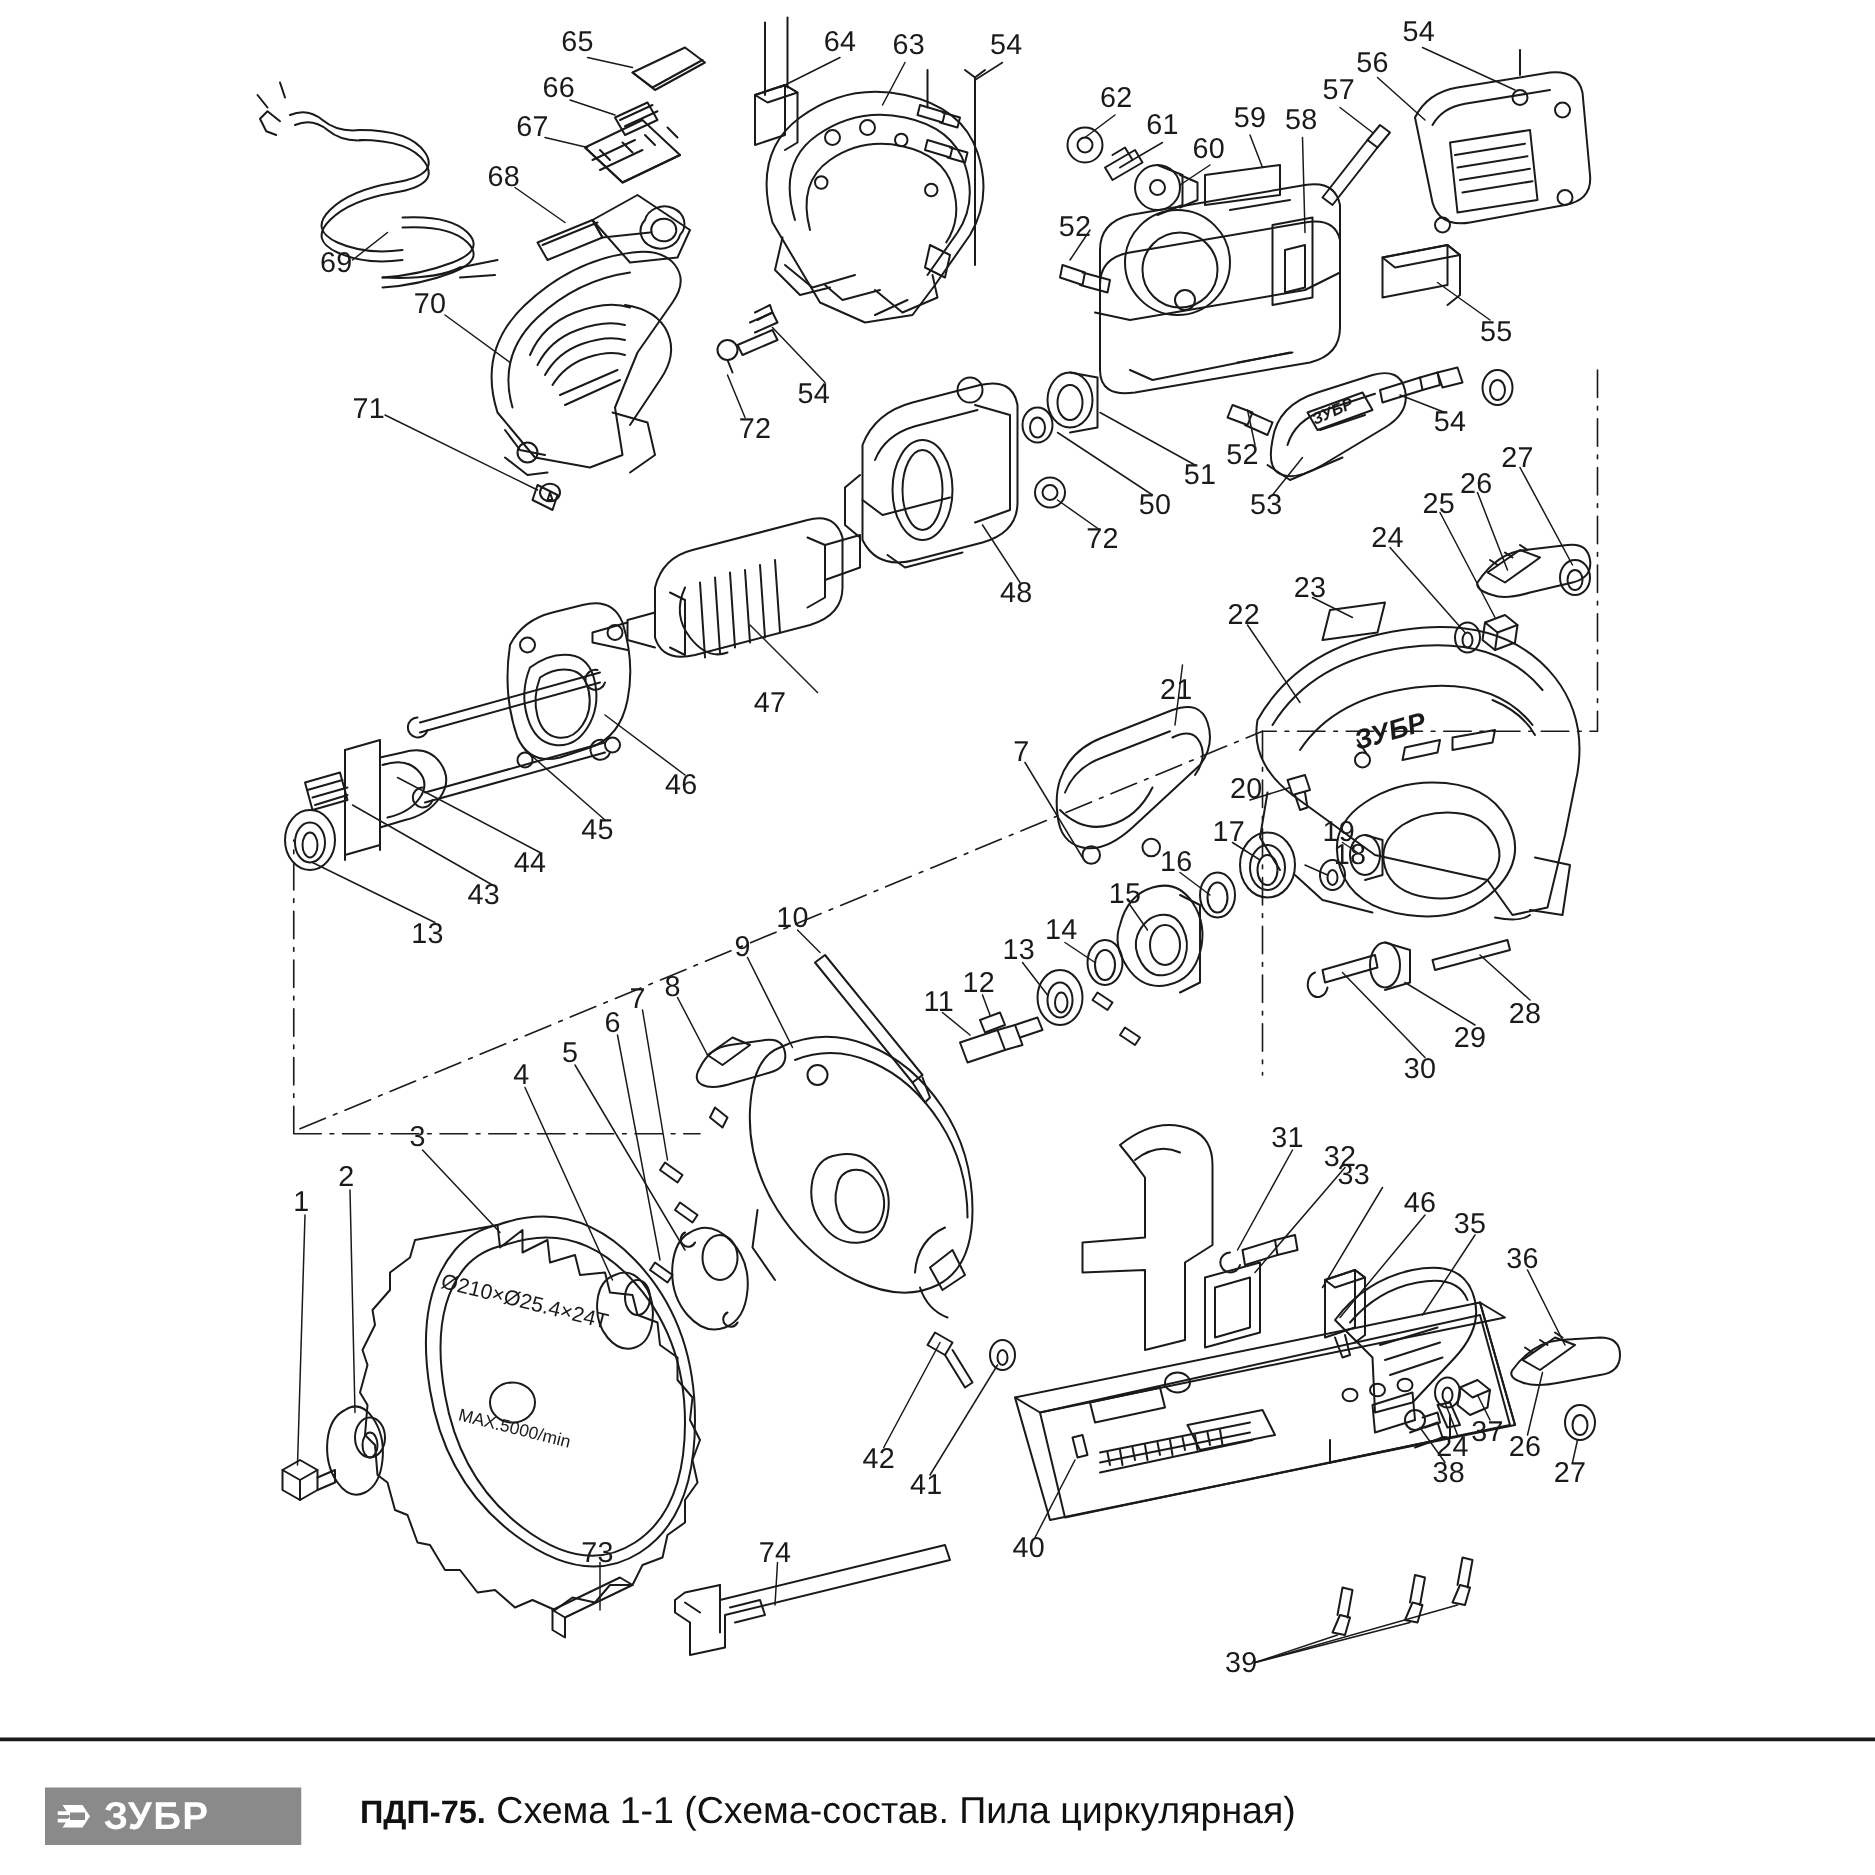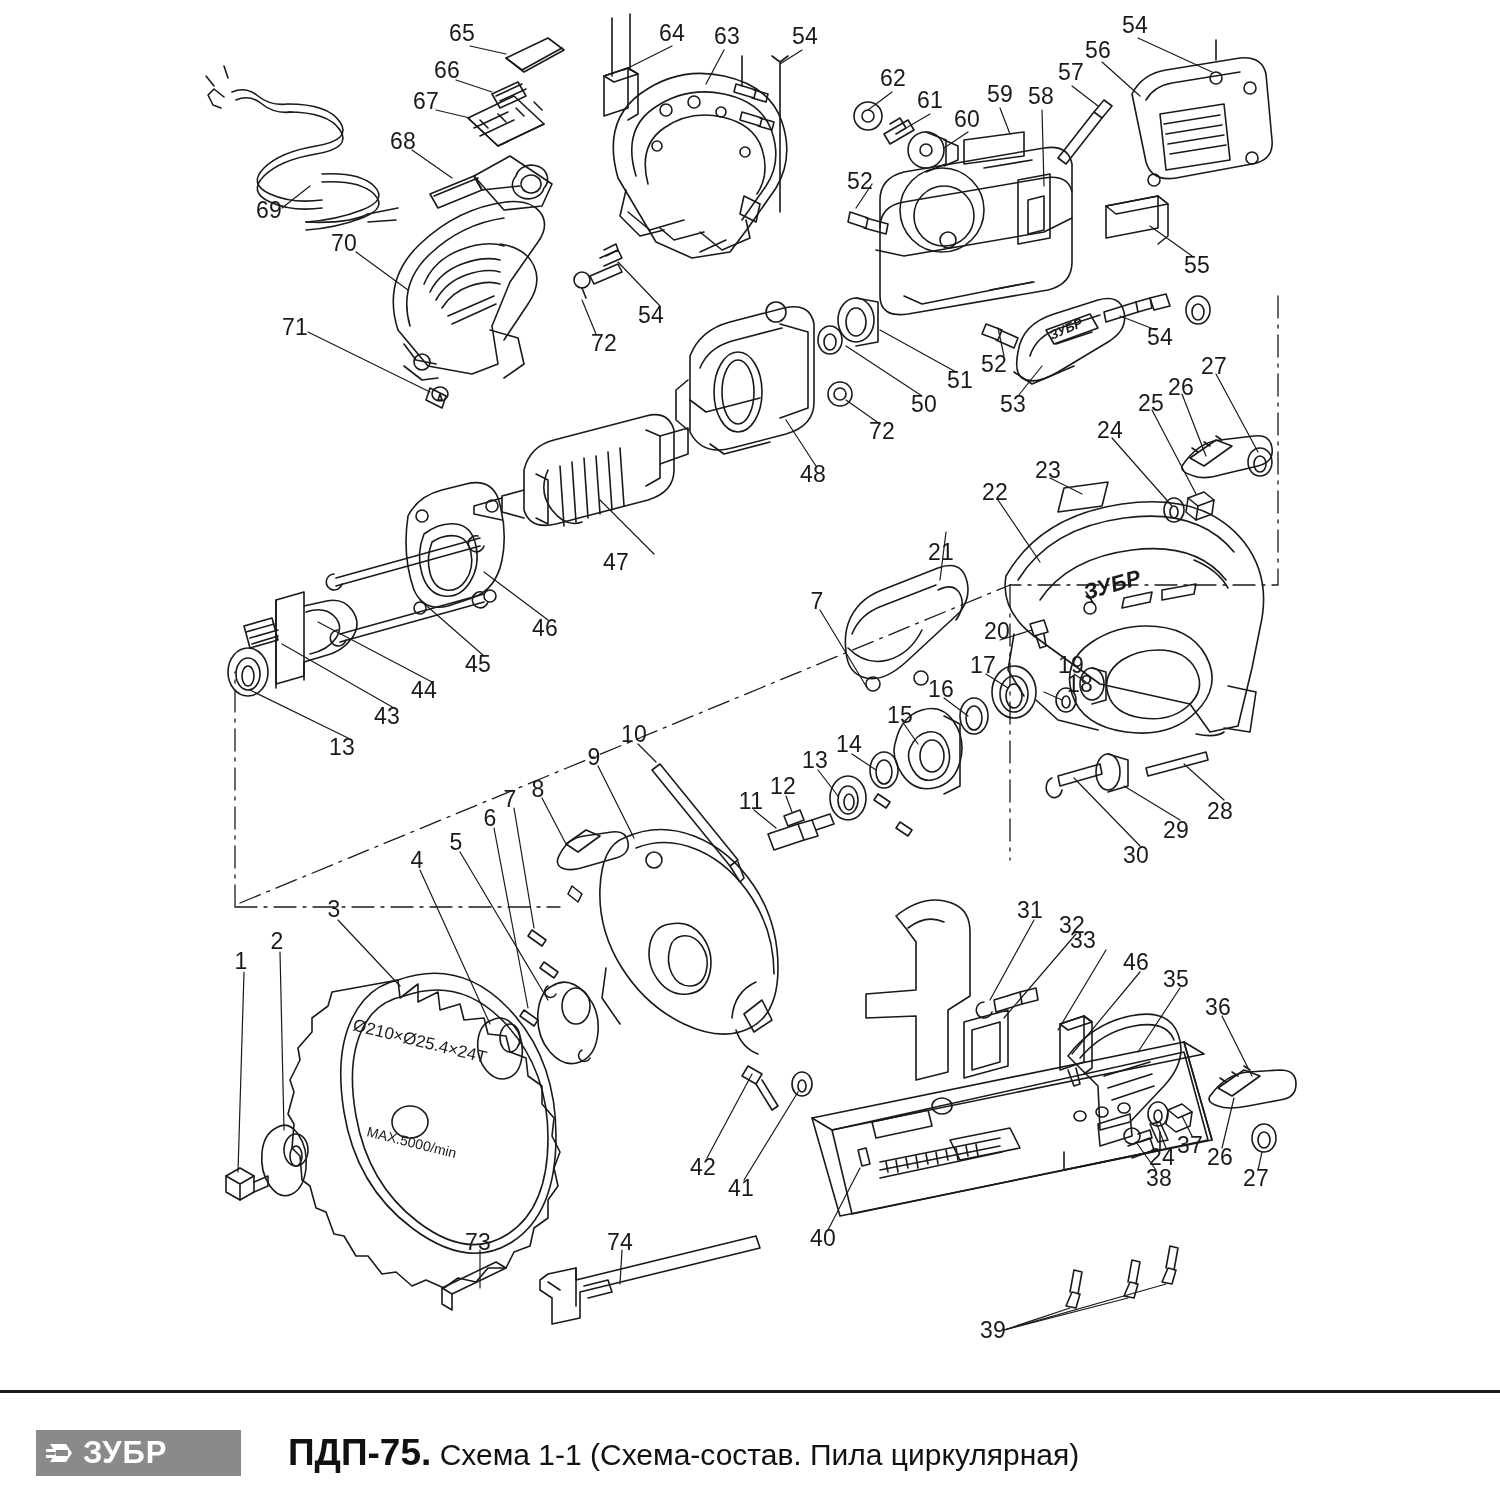--- a/index.html
+++ b/index.html
@@ -80,21 +80,21 @@
   #caption {
     position: absolute;
     left: 288px;
     top: 42px;
     font-size: 30px;
     color: #111111;
     white-space: nowrap;
   }
   #caption .model {
     font-weight: bold;
-    font-size: 37px;
+    font-size: 26px;
   }
   #caption .desc {
     font-weight: normal;
   }
 </style>
 </head>
 <body>
 
 <div id="page">
 

